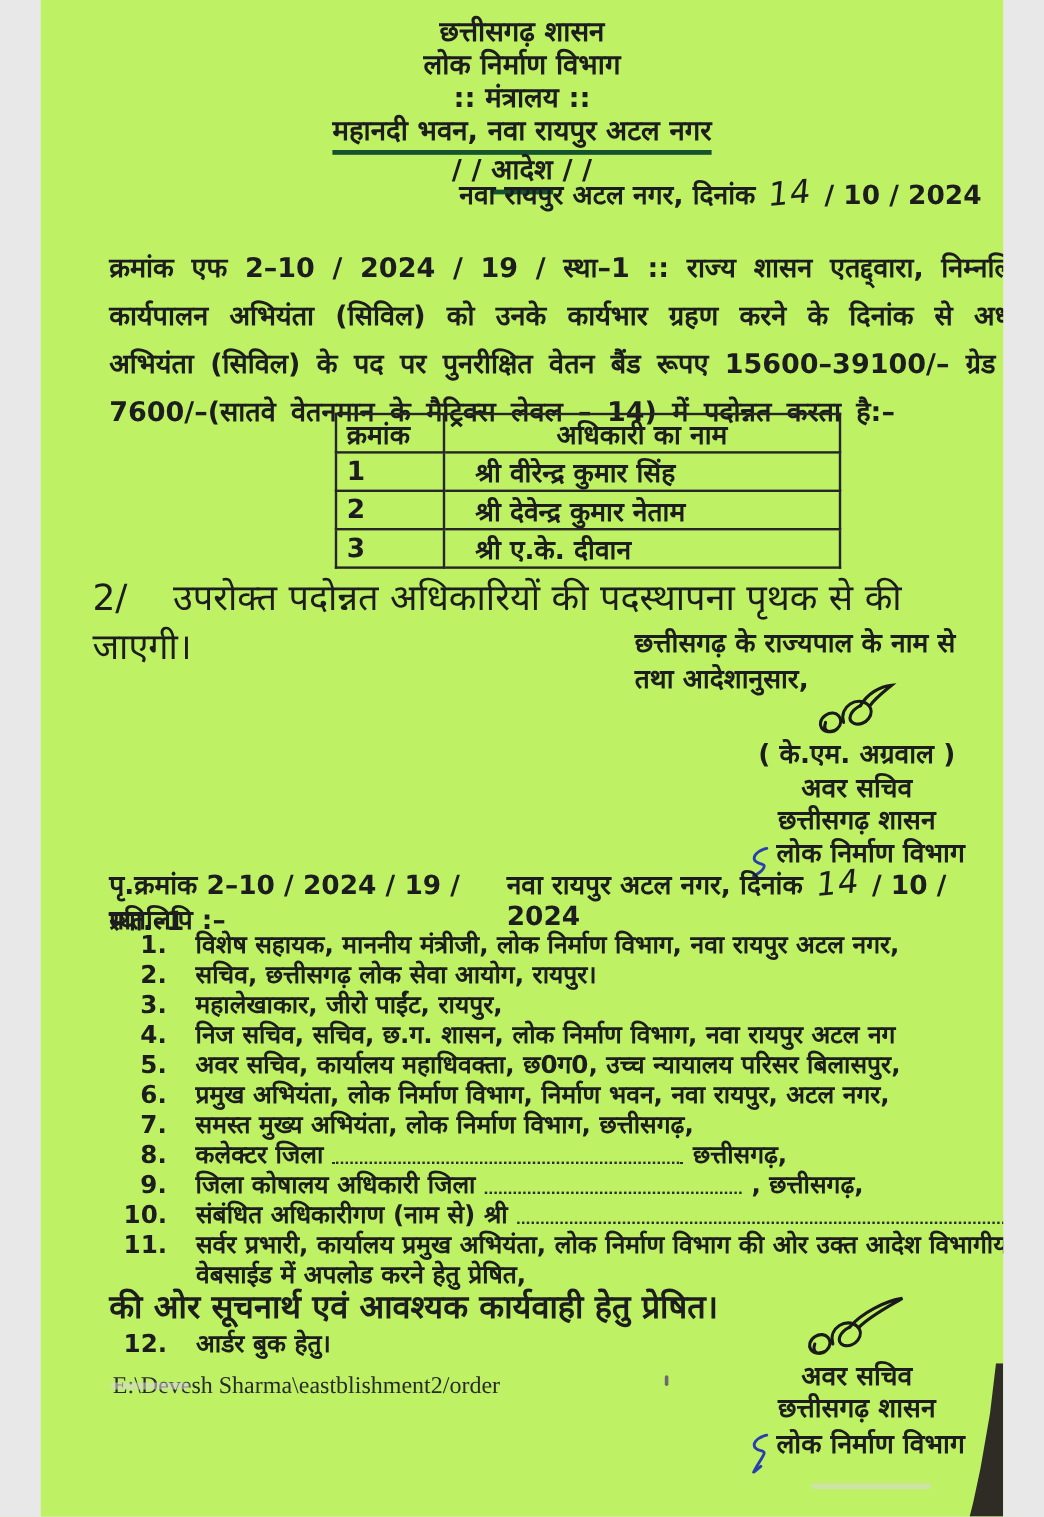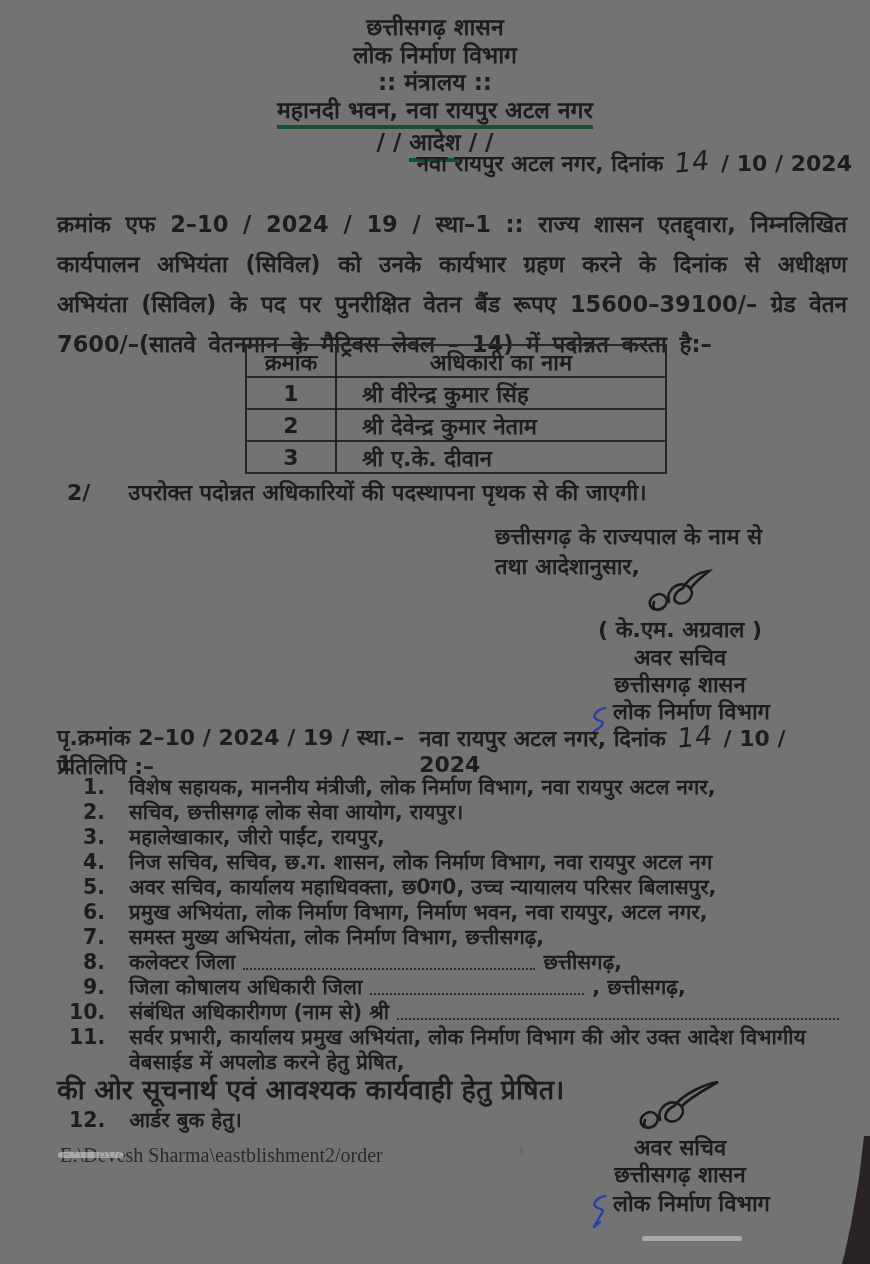--- a/index.html
+++ b/index.html
@@ -1,41 +1,41 @@
 <!DOCTYPE html>
 <html><head>
 <meta charset="utf-8">
 <style>
   html,body { margin:0; padding:0; background:#e8e8e8; }
   .page {
-    position:relative; width:870px; height:1264px; margin:0 auto;
-    background:#737373; overflow:hidden;
+    position:relative; width:802px; height:1264px; margin:0 auto;
+    background:#bef264; overflow:hidden;
     font-family:"DejaVu Sans", sans-serif; color:#1d1d1f;
   }
   
   .hdr { position:absolute; top:14px; left:0; right:0; text-align:center;
          font-size:23px; font-weight:700; line-height:27.5px; }
   .hdr .ul { display:inline-block; border-bottom:4px solid #14532d; padding-bottom:1px; }
   
   .dateline { position:absolute; top:146px; right:18px; font-size:22px; font-weight:600; }
   .hand { display:inline-block; font-size:27px; font-weight:500;
           transform:rotate(-5deg) skewX(-10deg); letter-spacing:1px; padding:0 3px; }
   
   .body-para { position:absolute; top:181px; left:57px; width:790px;
                font-size:22.5px; font-weight:600; line-height:40px;
                text-align:justify; word-spacing:5px; }
   
   .ordertable { position:absolute; top:344px; left:245px; border-collapse:collapse;
                 font-size:22px; font-weight:600; color:#1d1d1f; }
   .ordertable th, .ordertable td { border:2px solid #262626; padding:0 8px; height:28px; }
-  .ordertable th.c1, .ordertable td.c1 { width:72px; text-align:center; }
+  .ordertable th.c1, .ordertable td.c1 { width:72px; text-align:left; }
   .ordertable th.c2 { width:312px; text-align:center; }
   .ordertable td.c2 { text-align:left; padding-left:25px; }
   
-  .clause2 { position:absolute; top:476px; left:67px; font-size:22px; font-weight:700; }
+  .clause2 { position:absolute; top:476px; left:43px; font-size:30px; font-weight:400; }
   .clause2 .c2num { margin-right:38px; }
   
   .authority { position:absolute; top:522px; left:495px; width:370px; text-align:left;
                font-size:22px; font-weight:600; line-height:30px; }
   .sigblock { position:absolute; left:495px; width:370px; text-align:center;
               font-size:22px; font-weight:700; line-height:27px; }
   .sig1 { top:568px; }
   .sig2 { top:1080px; left:540px; width:280px; }
   .sigscribble { display:block; margin:0 auto; }
   .signame { font-size:22px; line-height:28px; }

